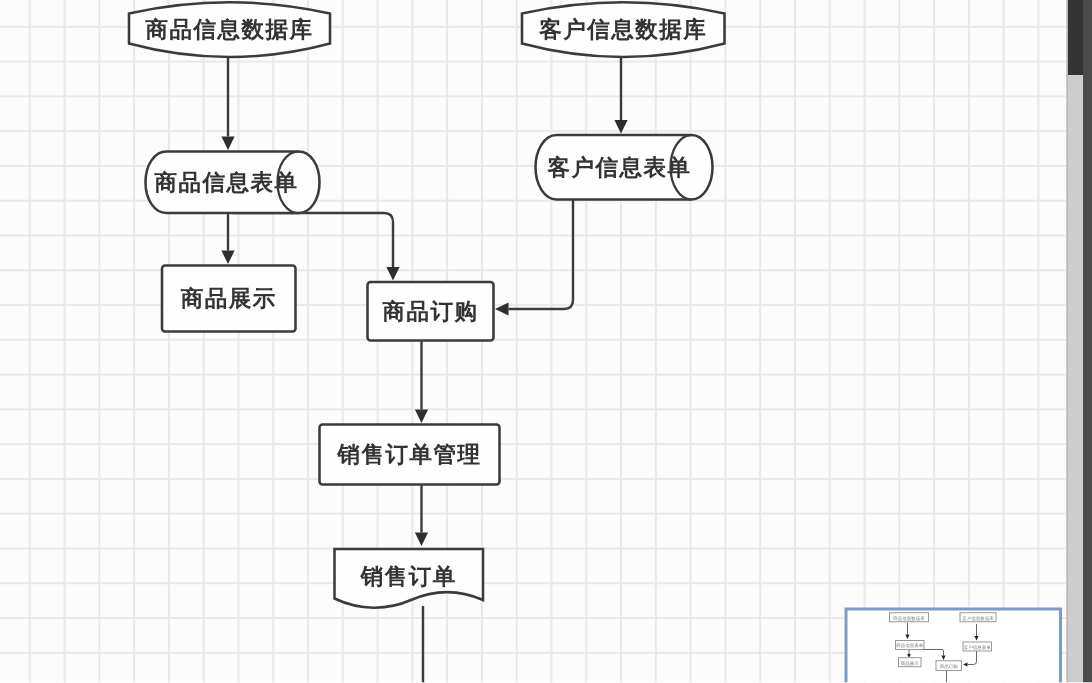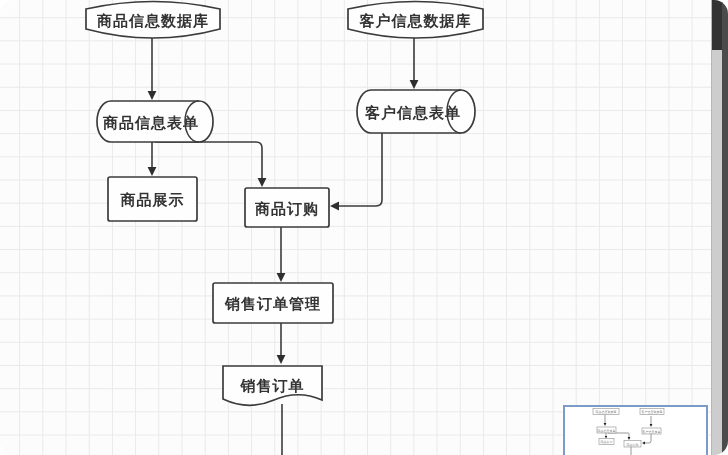--- a/index.html
+++ b/index.html
@@ -1,17 +1,17 @@
 <!DOCTYPE html>
 <html><head>
 <meta charset="utf-8">
 <style>
   html,body{margin:0;padding:0;}
   body{font-family:"Liberation Sans","DejaVu Sans",sans-serif;}
-  .screen{position:relative;width:728px;height:455px;overflow:hidden;background:#ffffff;border-radius:14px;}
+  .screen{position:relative;width:728px;height:455px;overflow:hidden;background:#ffffff;}
 
   
   .canvas{
     position:absolute;left:0;top:0;width:711px;height:455px;overflow:hidden;
     background-color:#fcfcfc;
     background-image:
       linear-gradient(#e9e9e9 1px, transparent 1px),
       linear-gradient(90deg,#e9e9e9 1px, transparent 1px);
     background-size:23.2px 23.2px;
     background-position:-4px -6px;

